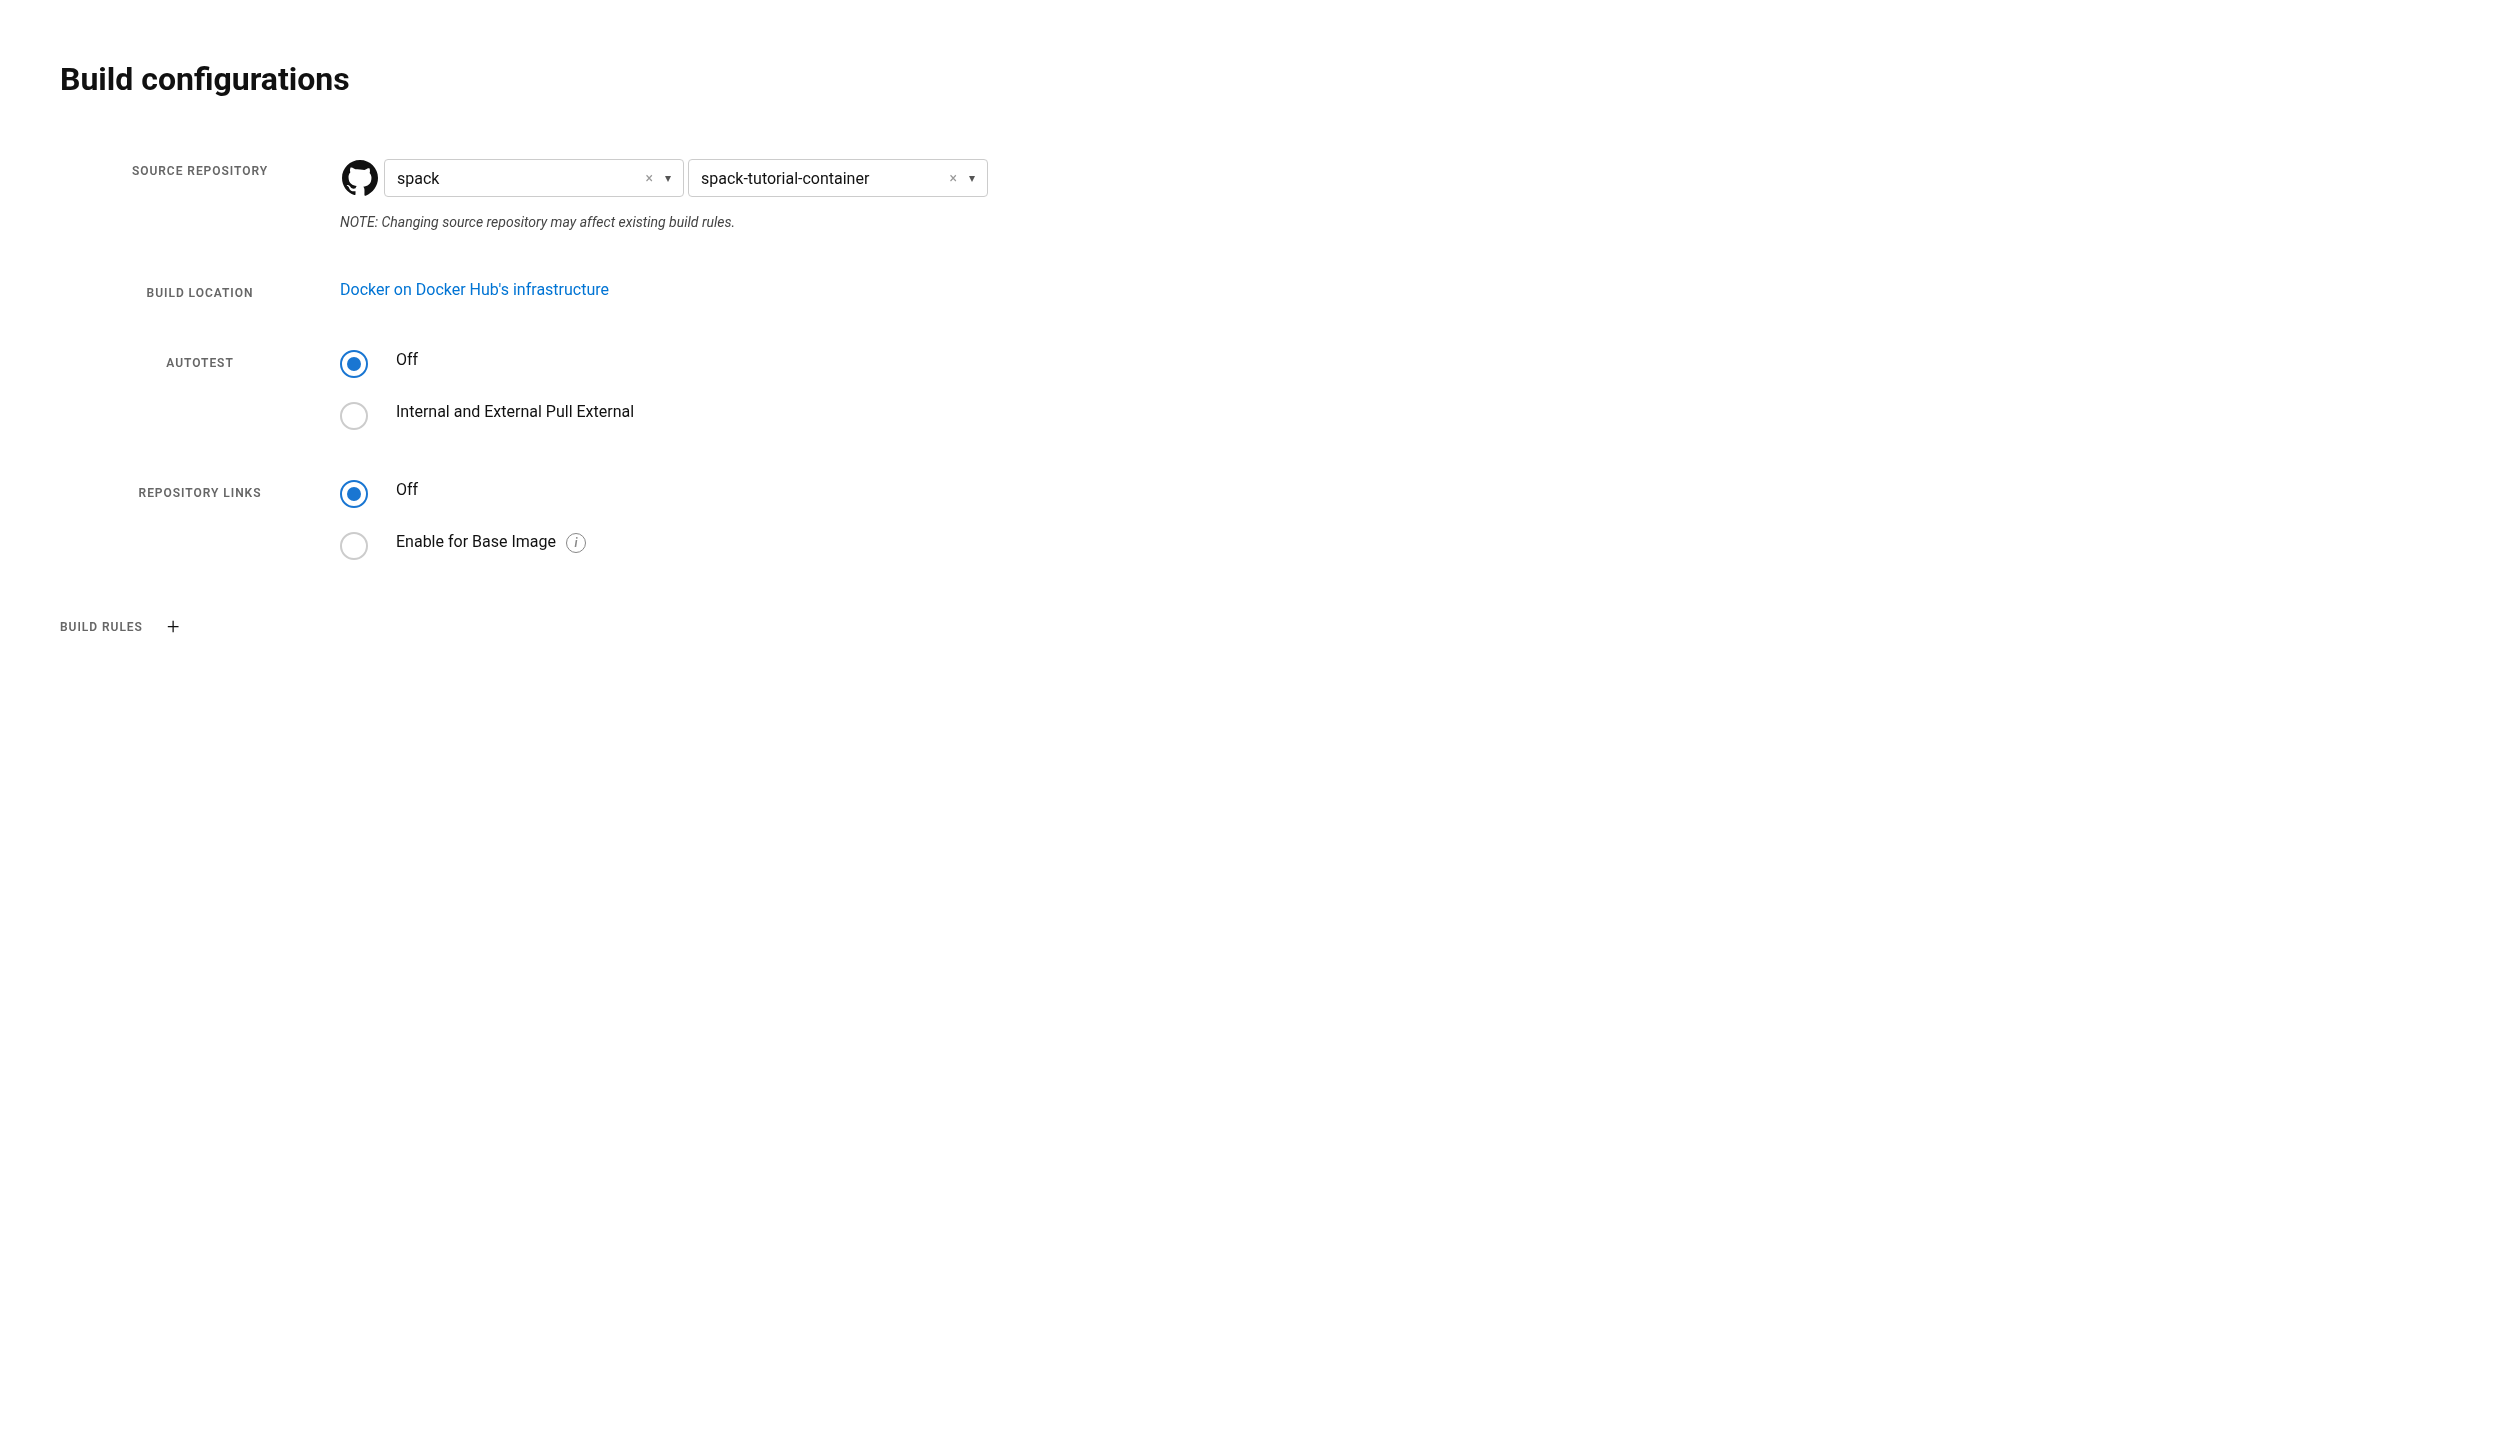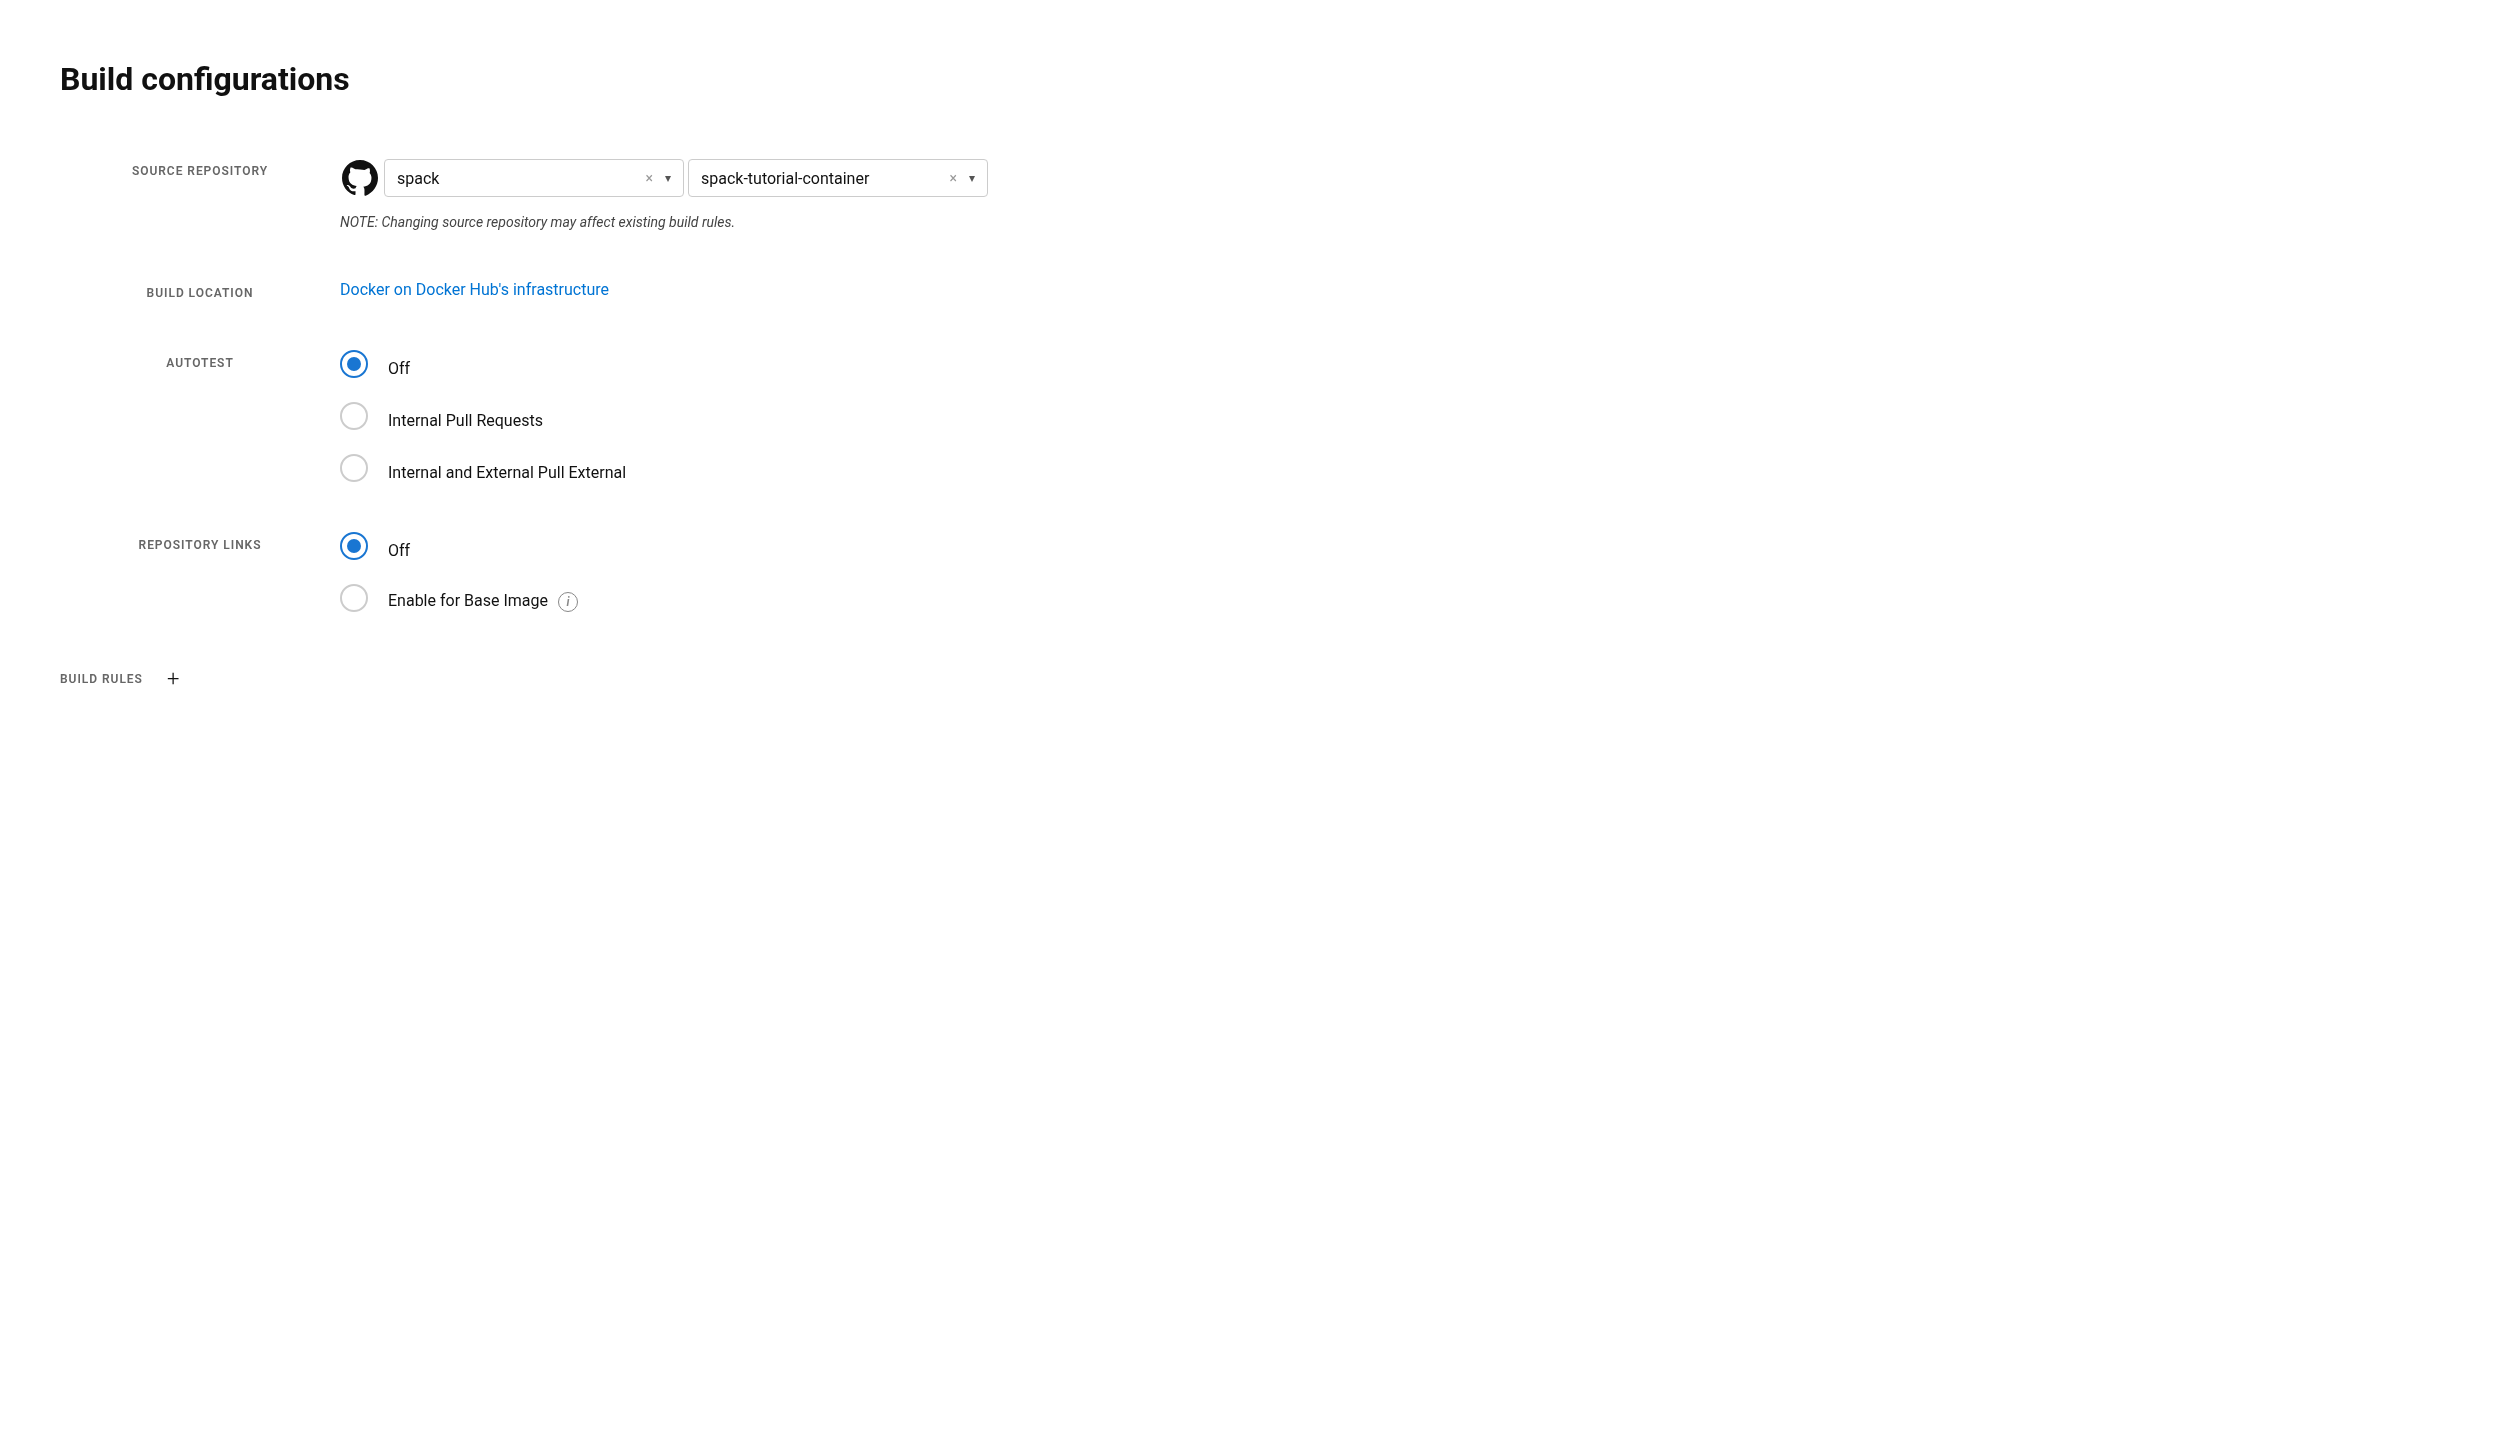--- a/index.html
+++ b/index.html
@@ -103,22 +103,22 @@
     }
 
     .radio-group {
       display: flex;
       flex-direction: column;
       gap: 24px;
     }
 
     .radio-option {
       display: flex;
-      align-items: flex-end;
-      gap: 20px;
+      align-items: flex-start;
+      gap: 28px;
       cursor: pointer;
     }
 
     .radio-circle {
       width: 28px;
       height: 28px;
       min-width: 28px;
       border-radius: 50%;
       border: 2px solid #cccccc;
       display: flex;
@@ -214,24 +214,20 @@
 <div class="section">
   <div class="section-label">AUTOTEST</div>
   <div class="section-content">
     <div class="radio-group">
 
       <div class="radio-option">
         <div class="radio-circle selected"></div>
         <span class="radio-label">Off</span>
       </div>
 
-      <div class="radio-option">
-        <div class="radio-circle"></div>
-        <span class="radio-label">Internal Pull Requests</span>
-      </div>
 
       <div class="radio-option">
         <div class="radio-circle"></div>
         <span class="radio-label">Internal and External Pull External</span>
       </div>
 
     </div>
   </div>
 </div>
 

